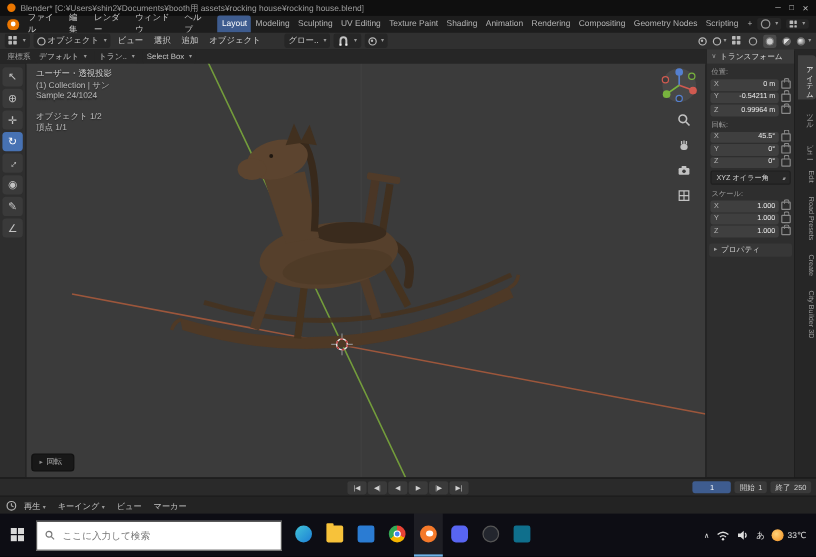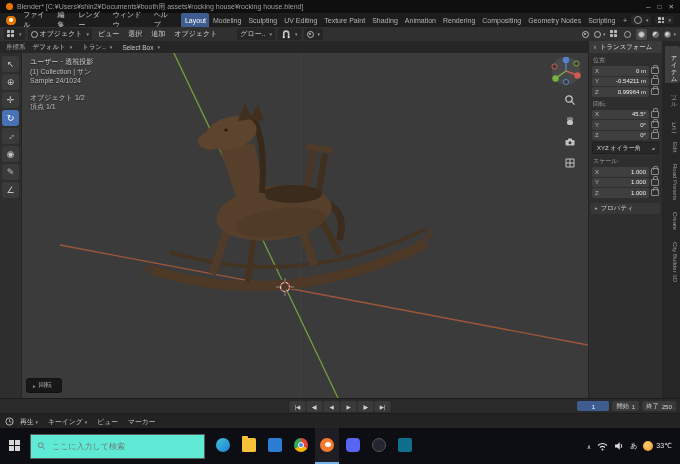--- a/index.html
+++ b/index.html
@@ -116,21 +116,21 @@
                padding:0 4px;color:#d6d6d6;}
   .timeline-b{left:0;right:0;top:413px;height:15px;background:#232323;display:flex;align-items:center;
               gap:2px;font-size:6.8px;padding:0 5px;border-top:1px solid #1d1d1d;}
   .tl-menu{padding:0 4px;color:#c6c6c6;}
 
   
   .taskbar{left:0;right:0;top:428px;height:36px;background:#0d0d14;display:flex;align-items:center;}
   .start-btn{width:30px;height:100%;display:flex;align-items:center;justify-content:center;}
   .win-logo{width:12px;height:12px;display:grid;grid-template-columns:5px 5px;grid-template-rows:5px 5px;gap:1px;}
   .win-logo b{background:#d8d8d8;}
-  .search-box{width:175px;height:25px;background:#5eead4;display:flex;align-items:center;gap:4px;
+  .search-box{width:205px;height:25px;background:#ffffff;display:flex;align-items:center;gap:4px;
               padding:0 6px;box-sizing:border-box;border:1px solid #5a5a5a;}
   .search-box input{border:none;outline:none;background:transparent;font-size:8px;color:#444;width:100%;
                     font-family:"Liberation Sans","DejaVu Sans",sans-serif;}
   .apps{display:flex;align-items:center;margin-left:6px;gap:2px;height:100%;}
   .app-ic{width:24px;height:100%;display:flex;align-items:center;justify-content:center;
           border-bottom:2px solid transparent;box-sizing:border-box;}
   .app-ic .g{width:14px;height:14px;}
   .ic-edge .g{border-radius:50%;background:linear-gradient(135deg,#41c3d8,#1d7fd6);}
   .ic-folder .g{background:#f7c23a;border-radius:1.5px;position:relative;}
   .ic-folder .g::before{content:"";position:absolute;top:-2.5px;left:0;width:6px;height:3px;background:#f7c23a;border-radius:1px 1px 0 0;}

